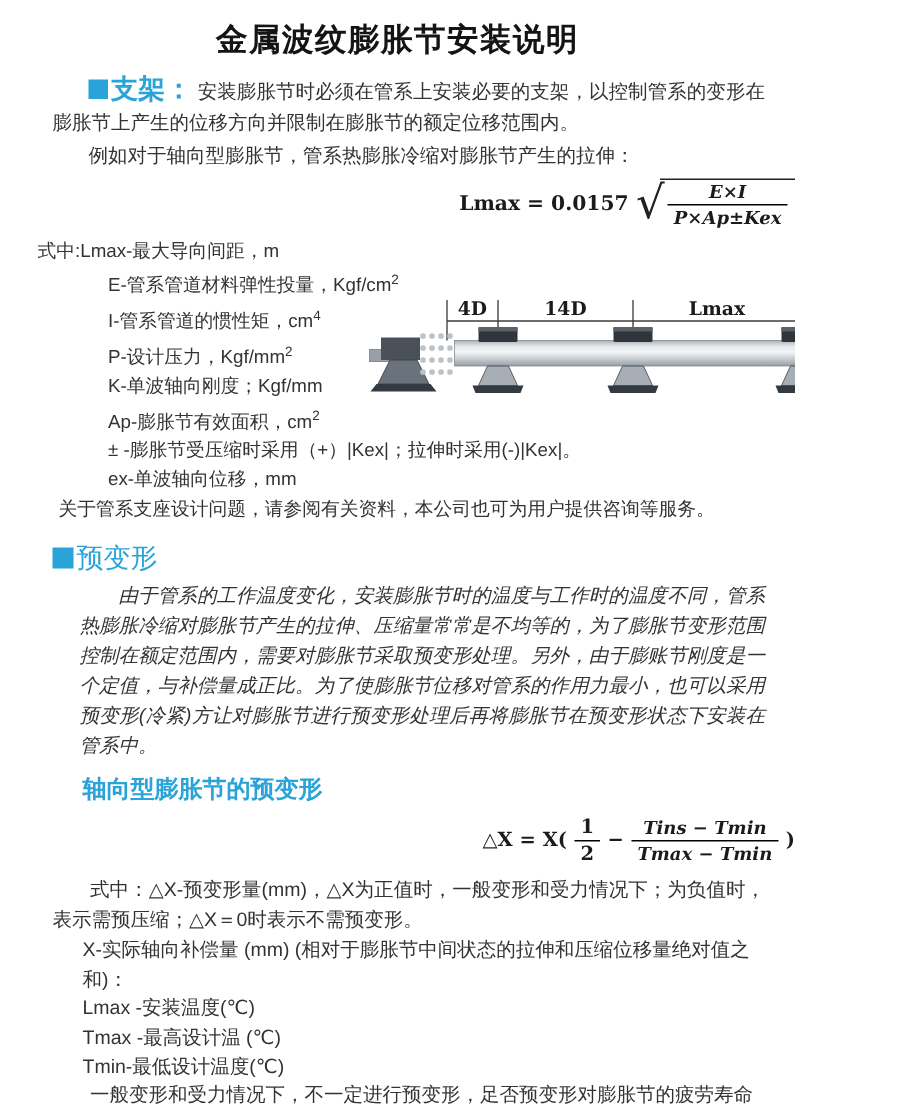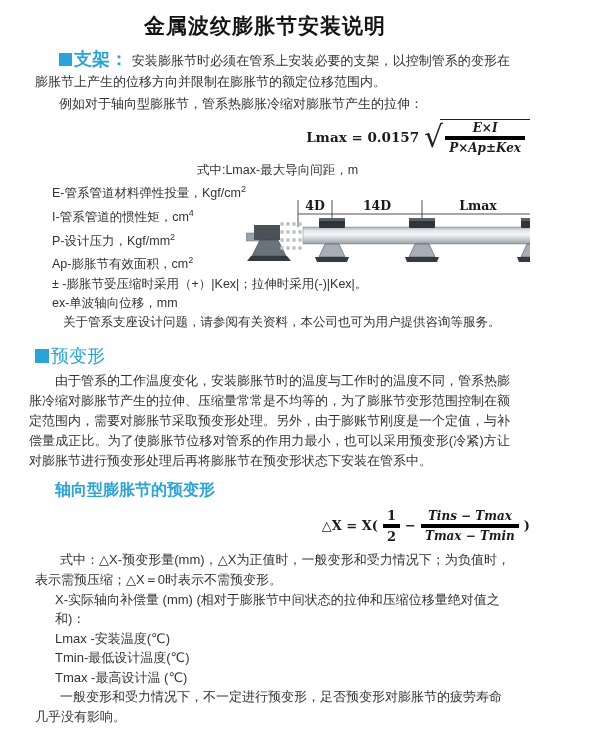--- a/index.html
+++ b/index.html
@@ -24,38 +24,38 @@
 
   
   .math{font-family:"DejaVu Serif","Liberation Serif",serif;color:#1b1b1b;}
   .formula-row{display:flex;justify-content:flex-end;align-items:center;gap:5px;}
   .formula1{margin:5px 0 0;}
   .f-bold{font-weight:700;font-size:13.5px;}
   .sqrt{display:inline-flex;align-items:center;}
   .radical{font-size:30px;font-weight:400;line-height:1;margin-right:-3px;color:#222;}
   .radicand{border-top:1.6px solid #222;padding:1px 5px 0;display:inline-block;text-align:center;}
   .frac{display:inline-block;vertical-align:middle;text-align:center;font-size:12px;}
-  .frac .top{display:block;border-bottom:4px solid #000000;padding:0 4px 1px;}
+  .frac .top{display:block;border-bottom:1px solid #000000;padding:0 4px 1px;}
   .frac .bot{display:block;padding:1px 4px 0;}
   .ital{font-style:italic;font-weight:700;}
   .f-mid{font-weight:700;font-size:13px;}
 
   
   .defs-wrap{margin-top:6px;}
-  .def-line{margin-left:52px;line-height:19.4px;font-size:12.5px;color:#333;}
-  .def-line.d0{margin-left:25px;text-align:center;}
+  .def-line{margin-left:72px;line-height:19.4px;font-size:12.5px;color:#333;}
+  .def-line.d0{margin-left:25px;}
   .def-line sup{font-size:9px;}
-  .closing-line{margin-left:63px;line-height:19.4px;font-size:12.5px;}
+  .closing-line{margin-left:39px;line-height:19.4px;font-size:12.5px;}
 
   .diagram{position:absolute;left:246px;top:190px;}
 
   
   .sec-head-block{margin:11px 0 0 35px;color:var(--accent);font-size:18px;font-weight:500;}
   .sec-head-block .sq{width:14px;height:14px;vertical-align:-1px;}
-  .p-predeform{margin:3px 20px 0 29px;line-height:20px;text-align:justify;text-indent:26px;}
+  .p-predeform{margin:3px 20px 0 53px;line-height:20px;text-align:justify;text-indent:26px;font-style:italic;}
 
   .sub-head{color:var(--accent);font-size:16px;font-weight:700;}
   .sub-head.axial{margin:9px 1px 0 55px;}
 
   .formula2{margin:7px 0 0;}
 
   .p-explain{margin:6px 20px 0 35px;text-indent:25px;line-height:20px;text-align:justify;}
   .axial-line{margin-left:55px;line-height:19.4px;}
   .p-note{margin:0 20px 0 35px;text-indent:25px;line-height:20px;}
 
@@ -83,20 +83,21 @@
         </span>
       </span>
     </span>
   </div>
 
   <div class="defs-wrap">
     <div class="def-line d0"><span>式中:Lmax-最大导向间距，m</span></div>
     <div class="def-line"><span>E-管系管道材料弹性投量，Kgf/cm</span><sup>2</sup></div>
     <div class="def-line"><span>I-管系管道的惯性矩，cm</span><sup>4</sup></div>
     <div class="def-line"><span>P-设计压力，Kgf/mm</span><sup>2</sup></div>
+    <div class="def-line"><span>K-单波轴向刚度；Kgf/mm</span></div>
     <div class="def-line"><span>Ap-膨胀节有效面积，cm</span><sup>2</sup></div>
     <div class="def-line"><span>± -膨胀节受压缩时采用（+）|Kex|；拉伸时采用(-)|Kex|。</span></div>
     <div class="def-line"><span>ex-单波轴向位移，mm</span></div>
     <div class="closing-line">关于管系支座设计问题，请参阅有关资料，本公司也可为用户提供咨询等服务。</div>
   </div>
 
   <svg class="diagram" width="350" height="96" viewBox="0 0 350 96">
     <defs>
       <linearGradient id="pipeGrad" x1="0" y1="0" x2="0" y2="1">
         <stop offset="0" stop-color="#aab0b6"></stop>
@@ -174,28 +175,28 @@
   <div class="sub-head axial">轴向型膨胀节的预变形</div>
 
   <div class="formula2 formula-row math">
     <span class="f-mid">△X = X(</span>
     <span class="frac">
       <span class="top f-mid">1</span>
       <span class="bot f-mid">2</span>
     </span>
     <span class="f-mid">−</span>
     <span class="frac">
-      <span class="top ital">Tins − Tmax</span>
+      <span class="top ital">Tins − Tmin</span>
       <span class="bot ital">Tmax − Tmin</span>
     </span>
     <span class="f-mid">)</span>
   </div>
 
   <p class="p-explain">式中：△X-预变形量(mm)，△X为正值时，一般变形和受力情况下；为负值时，表示需预压缩；△X＝0时表示不需预变形。</p>
 
   <div class="axial-line">X-实际轴向补偿量 (mm) (相对于膨胀节中间状态的拉伸和压缩位移量绝对值之和)：</div>
   <div class="axial-line">Lmax -安装温度(℃)</div>
+  <div class="axial-line">Tmax -最高设计温 (℃)</div>
   <div class="axial-line">Tmin-最低设计温度(℃)</div>
-  <div class="axial-line">Tmax -最高设计温 (℃)</div>
 
   <p class="p-note">一般变形和受力情况下，不一定进行预变形，足否预变形对膨胀节的疲劳寿命几乎没有影响。</p>
 
 </div>
 
 </body></html>

